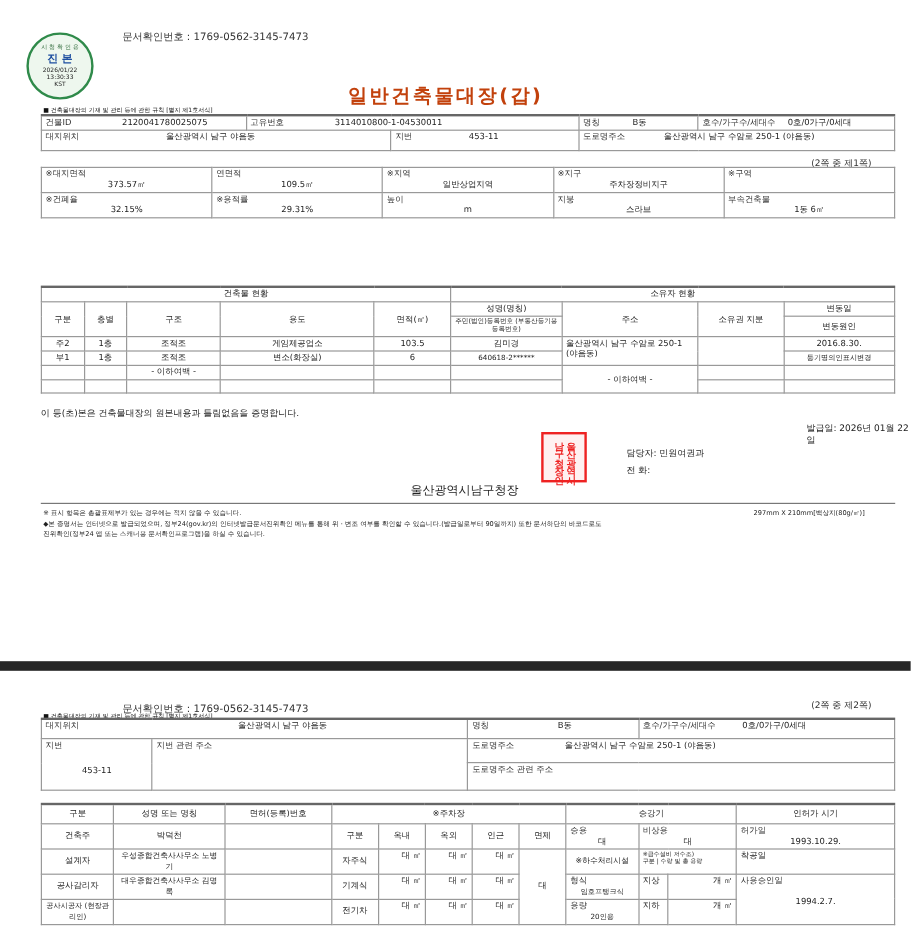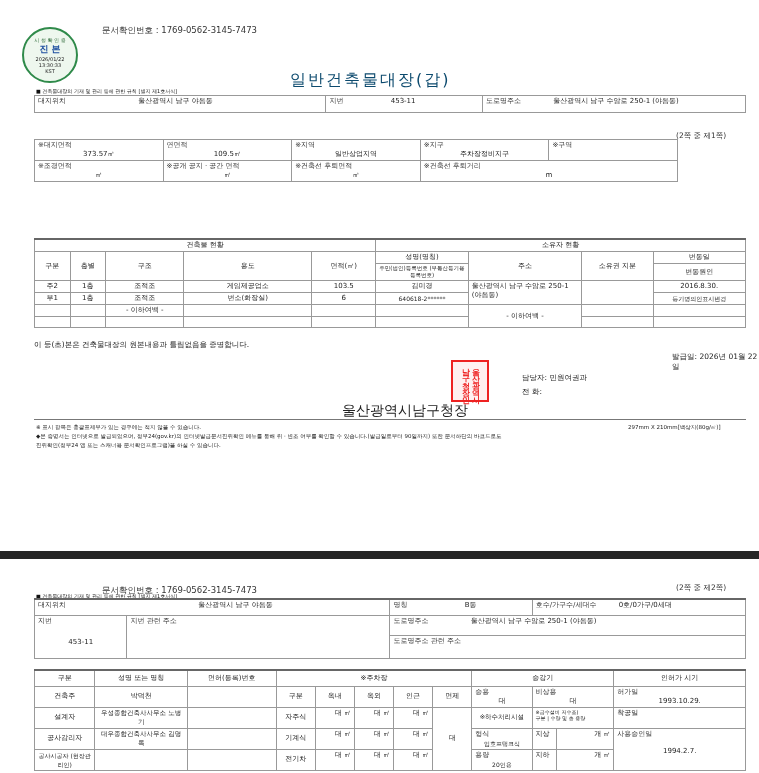--- a/index.html
+++ b/index.html
@@ -1,20 +1,20 @@
 <!DOCTYPE html>
 <html><head>
 <meta charset="utf-8">
 <style>
   html, body { margin:0; padding:0; background:#fff; }
   body { width:759px; height:773px; position:relative; overflow:hidden;
          font-family:"DejaVu Sans", sans-serif; color:#222; font-size:7px; }
   .abs { position:absolute; }
   .doc-no { font-size:8.5px; color:#333; }
-  .title { font-size:16px; font-weight:normal; letter-spacing:2px; color:#0c4a6e; }
+  .title { font-size:16px; font-weight:bold; letter-spacing:2px; color:#c2410c; }
   .small { font-size:5px; color:#111; }
   table.reg { border-collapse:collapse; position:absolute; table-layout:fixed; }
   table.reg td { border:1px solid #999; padding:1px 3px; vertical-align:top; font-size:7px; line-height:9px; overflow:hidden; }
   .lbl { color:#333; }
   .val { text-align:center; display:block; }
   .thick-top { border-top:2px solid #666 !important; }
   .c { text-align:center; vertical-align:middle !important; }
   .r { text-align:right; }
   .stamp-round { width:52px; height:52px; border-radius:50%; border:2px solid #2f8a4a; background:#eef7ee;
                  display:flex; flex-direction:column; align-items:center; justify-content:center; }
@@ -46,52 +46,63 @@
 
 <table class="reg" style="left:34px;top:95px;width:712px;">
   <colgroup>
       <col style="width:24%">
       <col style="width:17%">
       <col style="width:22%">
       <col style="width:14%">
       <col style="width:23%">
     </colgroup>
   <tbody>
+      <tr class="thick-top">
+    <td class="thick-top"><span class="lbl">건물ID</span>
+      <span style="margin-left:40px">2120041780025075</span></td>
+    <td class="thick-top" colspan="2"><span class="lbl">고유번호</span>
+      <span style="margin-left:40px">3114010800-1-04530011</span></td>
+    <td class="thick-top"><span class="lbl">명칭</span>
+      <span style="margin-left:25px">B동</span></td>
+    <td class="thick-top"><span class="lbl">호수/가구수/세대수</span>
+      <span style="margin-left:8px">0호/0가구/0세대</span></td>
+  </tr>
   <tr>
     <td colspan="2" style="height:14px;"><span class="lbl">대지위치</span>
       <span style="margin-left:70px">울산광역시 남구 야음동</span></td>
     <td><span class="lbl">지번</span>
       <span style="margin-left:45px">453-11</span></td>
     <td colspan="2"><span class="lbl">도로명주소</span>
       <span style="margin-left:30px">울산광역시 남구 수암로 250-1 (야음동)</span></td>
   </tr>
 </tbody>
   </table>
 
-<table class="reg" style="left:34px;top:139px;width:644px;">
+<table class="reg" style="left:34px;top:139px;width:712px;">
   <colgroup>
       <col style="width:20%">
       <col style="width:20%">
       <col style="width:20%">
       <col style="width:20%">
       <col style="width:20%">
     </colgroup>
   <tbody>
       <tr>
     <td><span class="lbl">※대지면적</span><span class="val">373.57㎡</span></td>
     <td><span class="lbl">연면적</span><span class="val">109.5㎡</span></td>
     <td><span class="lbl">※지역</span><span class="val">일반상업지역</span></td>
     <td><span class="lbl">※지구</span><span class="val">주차장정비지구</span></td>
     <td><span class="lbl">※구역</span><span class="val"></span></td>
   </tr>
   <tr>
-    <td><span class="lbl">※조경면적</span><span class="val">㎡</span></td>
-    <td><span class="lbl">※공개 공지 · 공간 면적</span><span class="val">㎡</span></td>
-    <td><span class="lbl">※건축선 후퇴면적</span><span class="val">㎡</span></td>
-    <td colspan="2"><span class="lbl">※건축선 후퇴거리</span><span class="val">m</span></td>
+    <td><span class="lbl">※건폐율</span><span class="val">32.15%</span></td>
+    <td><span class="lbl">※용적률</span><span class="val">29.31%</span></td>
+    <td><span class="lbl">높이</span><span class="val">m</span></td>
+    <td><span class="lbl">지붕</span><span class="val">스라브</span></td>
+    <td><span class="lbl">부속건축물</span><span class="val">1동 6㎡</span></td>
   </tr>
 </tbody>
   </table>
 
 <table class="reg" style="left:34px;top:238px;width:712px;">
   <colgroup>
     <col style="width:5%">
       <col style="width:5%">
       <col style="width:11%">
       <col style="width:18%">
@@ -165,21 +176,21 @@
 </tbody>
   </table>
 
 <div class="abs" style="left:34px;top:340px;font-size:7.5px;">이 등(초)본은 건축물대장의 원본내용과 틀림없음을 증명합니다.</div>
 <div class="abs" style="left:672px;top:352px;font-size:7.5px;">발급일: 2026년 01월 22일</div>
 <div class="abs" style="left:451px;top:360px;">
   <div class="seal">울산광역시남구청장인</div>
 </div>
 <div class="abs" style="left:522px;top:373px;font-size:7.5px;">담당자: 민원여권과</div>
 <div class="abs" style="left:522px;top:387px;font-size:7.5px;">전   화:</div>
-<div class="abs" style="left:342px;top:402px;font-size:14px;font-family:Liberation Serif, serif;">울산광역시남구청장</div>
+<div class="abs" style="left:342px;top:402px;font-size:10px;font-family:Liberation Serif, serif;">울산광역시남구청장</div>
 <div class="abs hr" style="left:34px;top:419px;width:712px;"></div>
 <div class="abs" style="left:36px;top:424px;font-size:5.5px;">※ 표시 항목은 총괄표제부가 있는 경우에는 적지 않을 수 있습니다.</div>
 <div class="abs" style="left:628px;top:424px;font-size:5.5px;">297mm X 210mm[백상지(80g/㎡)]</div>
 <div class="abs" style="left:36px;top:433px;font-size:5.5px;width:690px;white-space:nowrap;">◆본 증명서는 인터넷으로 발급되었으며, 정부24(gov.kr)의 인터넷발급문서진위확인 메뉴를 통해 위 · 변조 여부를 확인할 수 있습니다.(발급일로부터 90일까지) 또한 문서하단의 바코드로도</div>
 <div class="abs" style="left:36px;top:442px;font-size:5.5px;">진위확인(정부24 앱 또는 스캐너용 문서확인프로그램)을 하실 수 있습니다.</div>
 
 <div class="abs band" style="left:0;top:551px;width:759px;height:8px;"></div>
 
 <div class="abs doc-no" style="left:102px;top:585px;">문서확인번호 : 1769-0562-3145-7473</div>
 <div class="abs small" style="left:36px;top:593px;">■ 건축물대장의 기재 및 관리 등에 관한 규칙 [별지 제1호서식]</div>

